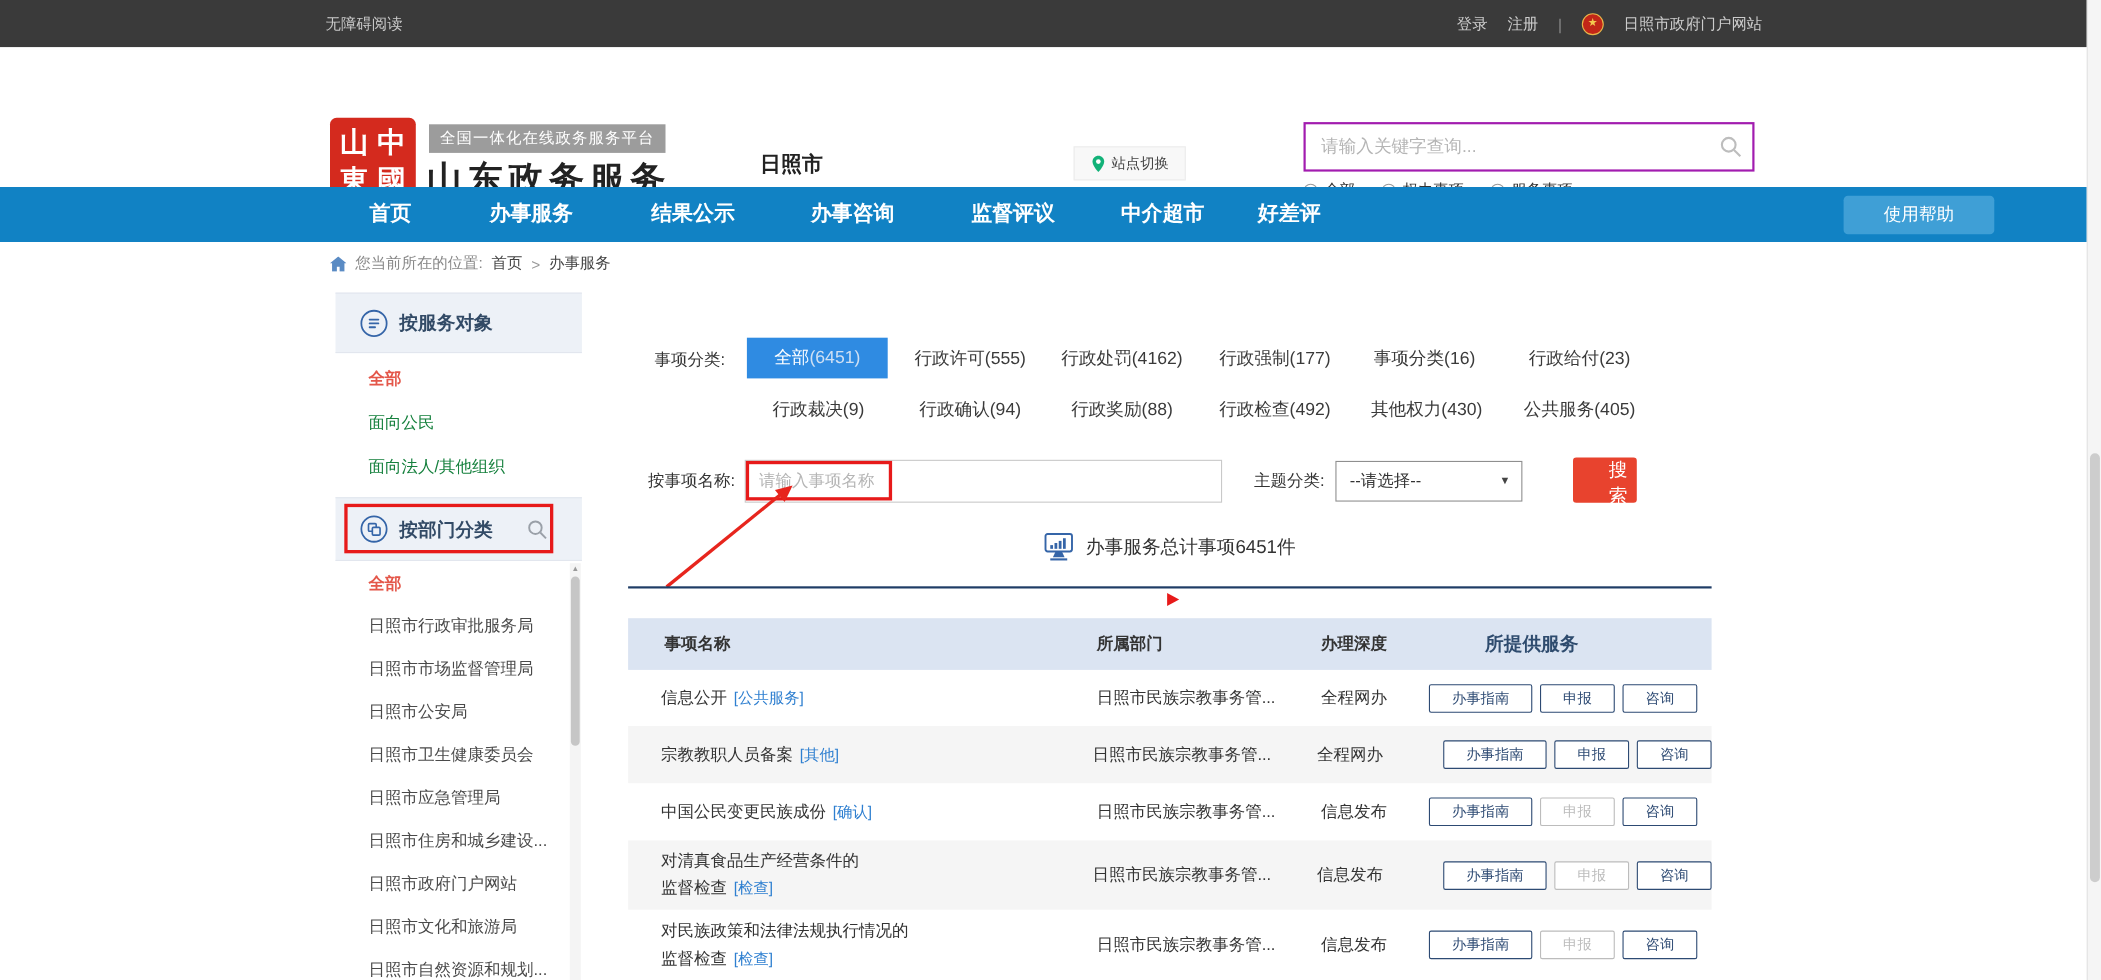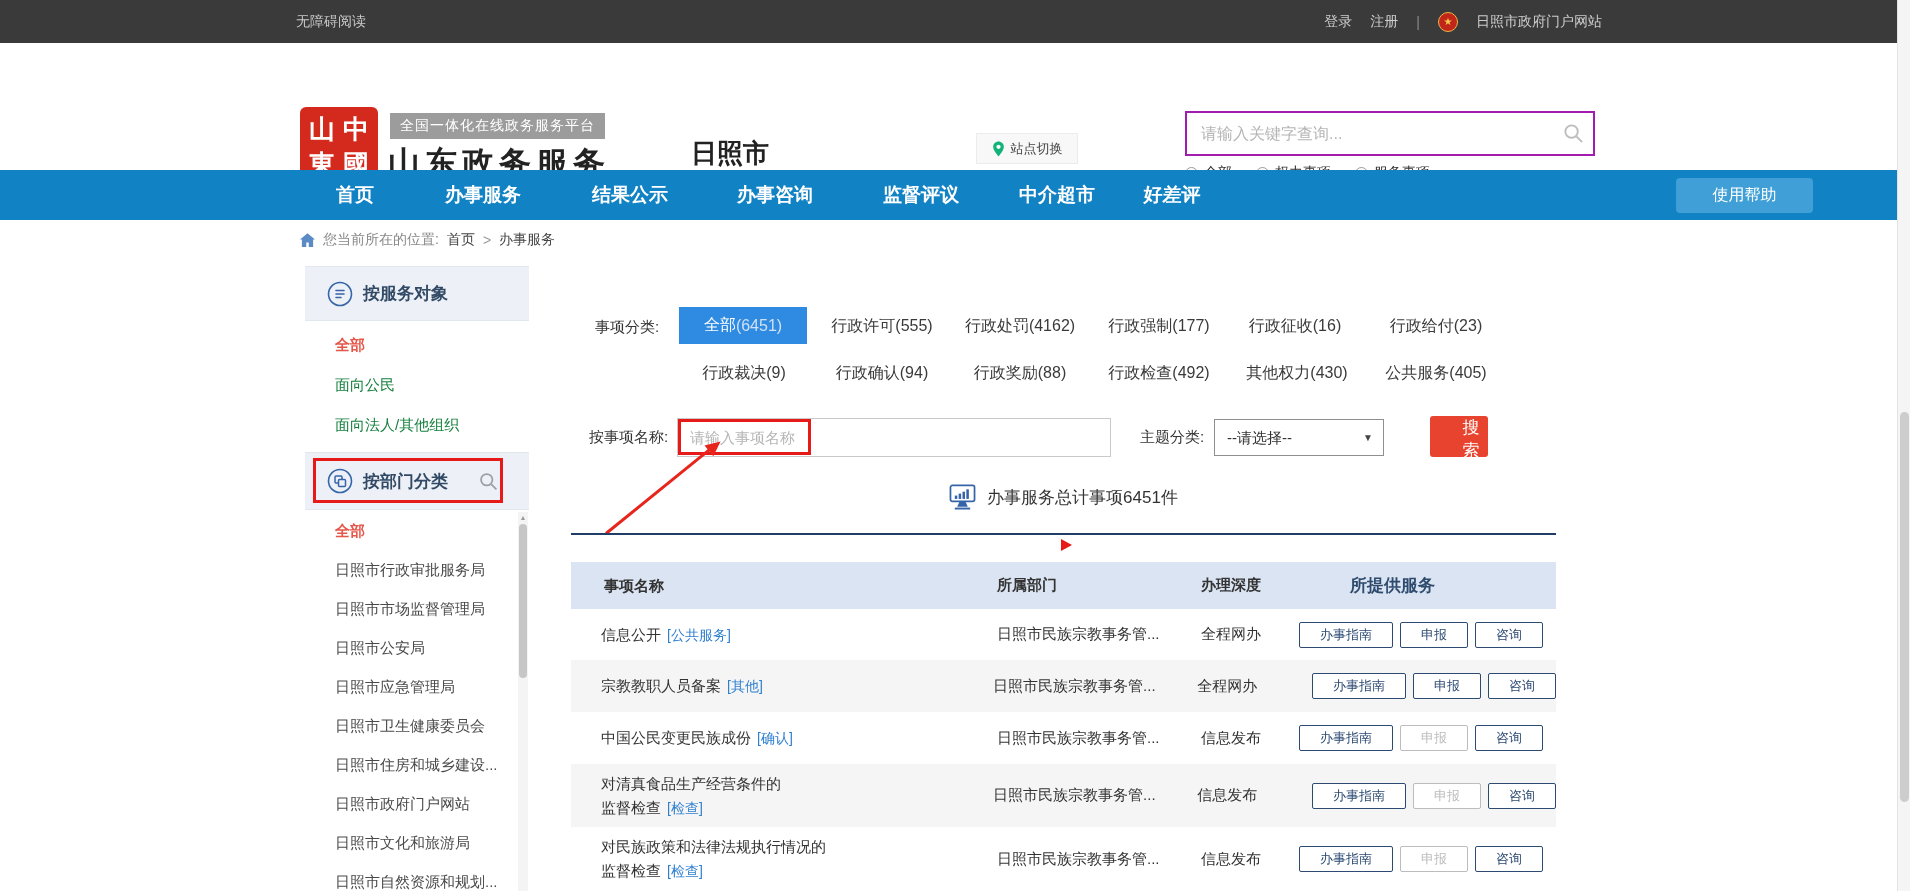--- a/index.html
+++ b/index.html
@@ -13,21 +13,21 @@
   .tb-right .lnk { cursor:pointer; }
   .tb-div { color:#8a8a8a; }
   .emblem { width:20px; height:20px; border-radius:50%; background:#c22618; border:1.5px solid #e8b74a; display:flex; align-items:center; justify-content:center; color:#f3c94f; font-size:10px; line-height:1; }
 
   
   .header { position:absolute; left:0; top:43px; width:1910px; height:127px; background:#fff; }
   .seal { position:absolute; left:300px; top:64px; width:78px; height:78px; background:#d42a1e; border-radius:6px; display:grid; grid-template-columns:1fr 1fr; grid-template-rows:1fr 1fr; padding:5px; }
   .seal span { color:#fff; font-size:26px; font-weight:700; display:flex; align-items:center; justify-content:center; font-family:"Liberation Serif", serif; }
   .badge { position:absolute; left:390px; top:70px; background:#9c9c9c; color:#fff; font-size:14px; padding:4px 10px; letter-spacing:1px; }
   .brand { position:absolute; left:388px; top:99px; font-size:32px; font-weight:700; color:#222; letter-spacing:5px; }
-  .city { position:absolute; left:691px; top:93px; font-size:26px; font-weight:700; color:#222;text-align:center; }
+  .city { position:absolute; left:691px; top:93px; font-size:19px; font-weight:700; color:#222;text-align:center; }
   .site-switch { position:absolute; left:976px; top:90px; width:102px; height:31px; background:#f8f8f8; border:1px solid #ececec; display:flex; align-items:center; justify-content:center; gap:6px; font-size:13px; color:#444; cursor:pointer; font-family:inherit; }
   .search-box { position:absolute; left:1185px; top:68px; width:410px; height:45px; }
   .search-box input { width:100%; height:100%; border:2px solid #a21caf; padding:0 44px 0 14px; font-size:16px; color:#333; outline:none; font-family:inherit; }
   .search-box input::placeholder { color:#b5b5b5; }
   .search-box .mag { position:absolute; right:10px; top:11px; cursor:pointer; }
   .radio-row { position:absolute; left:1185px; top:121px; display:flex; gap:24px; align-items:center; font-size:14px; color:#333; }
   .radio-row label { display:flex; align-items:center; gap:6px; cursor:pointer; }
   .rd { width:13px; height:13px; border-radius:50%; border:1px solid #9a9a9a; background:#fff; position:relative; display:inline-block; }
   .rd.on::after { content:""; position:absolute; left:2.5px; top:2.5px; width:6px; height:6px; border-radius:50%; background:#4a4a4a; }
 
@@ -196,22 +196,22 @@
       <svg width="21" height="21" viewBox="0 0 24 24" style="margin-left:20px">
           <circle cx="10" cy="10" r="6.5" fill="none" stroke="#9aa0a8" stroke-width="2"></circle>
           <line x1="15" y1="15" x2="21" y2="21" stroke="#9aa0a8" stroke-width="2"></line>
         </svg>
     </div>
     <div style="position:absolute; left:0; top:245px; width:213px;">
       <div class="dept red">全部</div>
       <div class="dept">日照市行政审批服务局</div>
       <div class="dept">日照市市场监督管理局</div>
       <div class="dept">日照市公安局</div>
+      <div class="dept">日照市卫生健康委员会</div>
       <div class="dept">日照市应急管理局</div>
-      <div class="dept">日照市卫生健康委员会</div>
       <div class="dept">日照市住房和城乡建设...</div>
       <div class="dept">日照市政府门户网站</div>
       <div class="dept">日照市文化和旅游局</div>
       <div class="dept">日照市自然资源和规划...</div>
     </div>
     <div class="sb-scroll">
       <div class="up">▲</div>
       <div class="thumb"></div>
     </div>
 
@@ -221,21 +221,21 @@
   <div class="main">
     <span class="cat-label">事项分类:</span>
 
     <div class="chip-active">
       <span>全部</span>
         <span class="cnt">(6451)</span>
     </div>
     <span class="chip" style="left:311px; top:60px;"><span>行政许可</span><span class="cnt">(555)</span></span>
     <span class="chip" style="left:449px; top:60px;"><span>行政处罚</span><span class="cnt">(4162)</span></span>
     <span class="chip" style="left:588px; top:60px;"><span>行政强制</span><span class="cnt">(177)</span></span>
-    <span class="chip" style="left:724px; top:60px;"><span>行政征收</span><span class="cnt">(16)</span></span>
+    <span class="chip" style="left:724px; top:60px;"><span>事项分类</span><span class="cnt">(16)</span></span>
     <span class="chip" style="left:865px; top:60px;"><span>行政给付</span><span class="cnt">(23)</span></span>
     <span class="chip" style="left:173px; top:107px;"><span>行政裁决</span><span class="cnt">(9)</span></span>
     <span class="chip" style="left:311px; top:107px;"><span>行政确认</span><span class="cnt">(94)</span></span>
     <span class="chip" style="left:449px; top:107px;"><span>行政奖励</span><span class="cnt">(88)</span></span>
     <span class="chip" style="left:588px; top:107px;"><span>行政检查</span><span class="cnt">(492)</span></span>
     <span class="chip" style="left:726px; top:107px;"><span>其他权力</span><span class="cnt">(430)</span></span>
     <span class="chip" style="left:865px; top:107px;"><span>公共服务</span><span class="cnt">(405)</span></span>
 
     <span class="frm-label" style="left:18px">按事项名称:</span>
     <input class="item-input" type="text" placeholder="请输入事项名称" style="">

